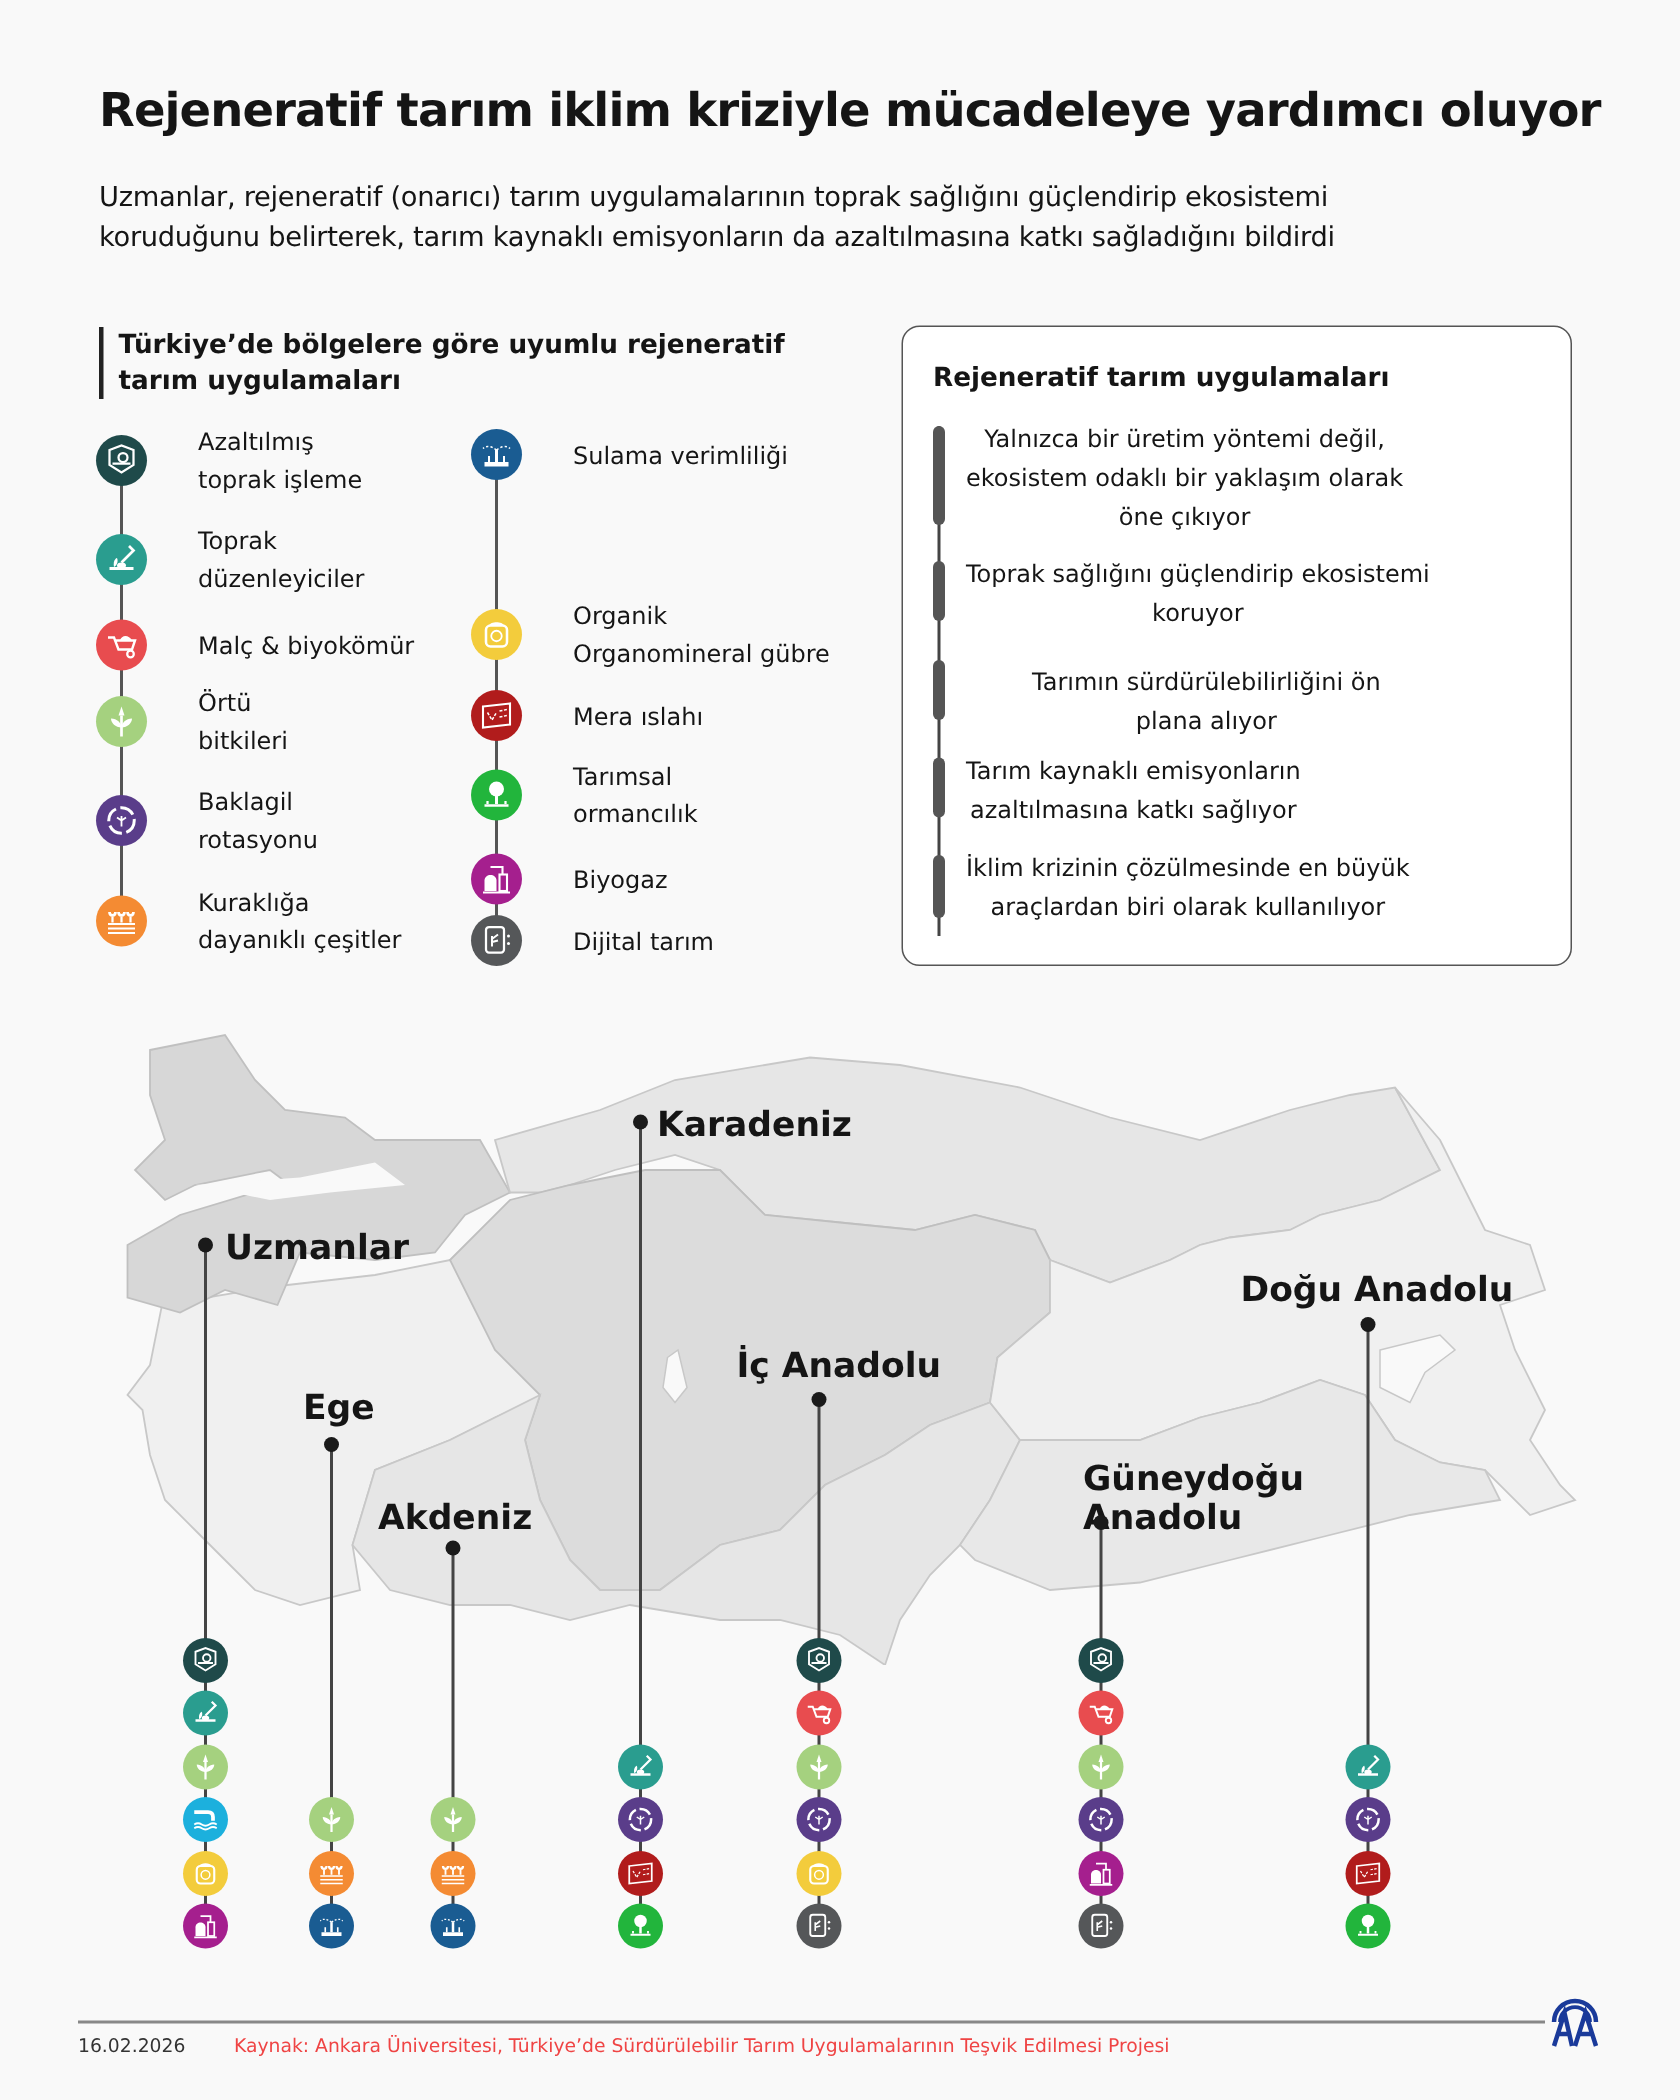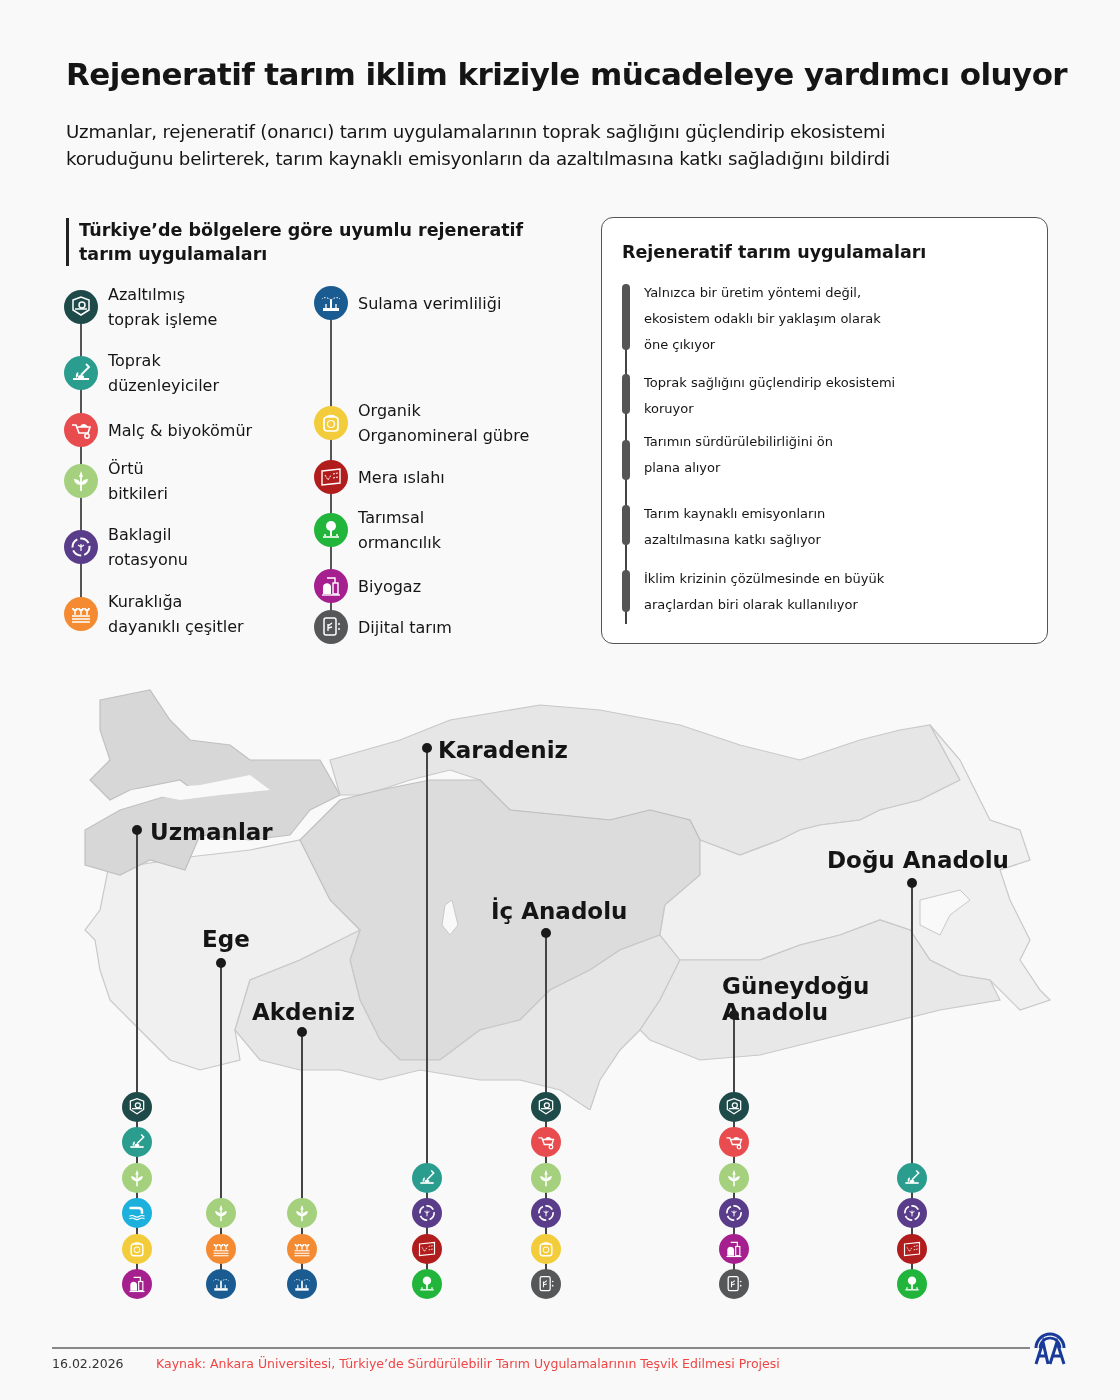--- a/index.html
+++ b/index.html
@@ -7,30 +7,30 @@
   body { position: relative; font-family: "DejaVu Sans", "Liberation Sans", sans-serif; color: #151515; }
   .title { position: absolute; left: 66px; top: 56px; width: 1000px; font-size: 31px; font-weight: bold; letter-spacing: -0.6px; white-space: nowrap; }
   .subtitle { position: absolute; left: 66px; top: 118px; width: 990px; font-size: 18.2px; line-height: 27px; letter-spacing: -0.2px; }
   .subtitle span { display: block; white-space: nowrap; }
 
   .legend-head { position: absolute; left: 66px; top: 218px; padding-left: 10px; border-left: 3px solid #222; font-size: 17.5px; font-weight: bold; line-height: 24px; }
   .legend-head span { display: block; white-space: nowrap; }
 
   .legend-col { position: absolute; }
   .legend-col .spine { position: absolute; left: 16px; top: 18px; bottom: 18px; width: 2px; background: #555; }
-  .legend-item { position: absolute; left: 0; display: flex; align-items: center; }
+  .legend-item { position: absolute; left: 0; display: flex; align-items: center; gap: 24px; }
   .legend-item .ic { width: 34px; height: 34px; border-radius: 50%; position: relative; z-index: 1; display: flex; align-items: center; justify-content: center; }
   .legend-item .txt { margin-left: 10px; font-size: 16px; line-height: 25px; white-space: pre-line; }
 
   .ic svg { width: 24px; height: 24px; }
 
   .card { position: absolute; left: 601px; top: 217px; width: 447px; height: 427px; border: 1.5px solid #555; border-radius: 12px; background: #fff; }
   .card .card-title { position: absolute; left: 20px; top: 24px; font-size: 17.5px; font-weight: bold; white-space: nowrap; }
   .card .spine { position: absolute; left: 23px; top: 66px; width: 2px; height: 340px; background: #444; }
-  .card .pt { position: absolute; left: 42px; font-size: 13px; line-height: 26px; white-space: pre-line; }
+  .card .pt { position: absolute; left: 42px; font-size: 16px; line-height: 26px; white-space: pre-line; text-align: center; }
   .card .bar { position: absolute; left: 20px; width: 8px; border-radius: 4px; background: #555; }
 
   .map { position: absolute; left: 0; top: 670px; width: 1120px; height: 440px; }
   .region-label { position: absolute; font-size: 23px; font-weight: 700; white-space: pre-line; line-height: 26px; }
   .stack { position: absolute; width: 30px; }
   .stack .line { position: absolute; left: 14px; width: 2px; background: #444; }
   .stack .dot { position: absolute; left: 10px; width: 10px; height: 10px; border-radius: 50%; background: #1a1a1a; }
   .stack .sic { position: absolute; left: 0; width: 30px; height: 30px; border-radius: 50%; display: flex; align-items: center; justify-content: center; }
   .stack .sic svg { width: 20px; height: 20px; }
 
@@ -194,21 +194,21 @@
   <div class="card-title">Rejeneratif  tarım uygulamaları</div>
   <div class="spine"></div>
   <div class="bar" style="top:66px;height:66px;"></div>
   <div class="pt" style="top:62px;">Yalnızca bir üretim yöntemi değil,
 ekosistem odaklı bir yaklaşım olarak
 öne çıkıyor</div>
   <div class="bar" style="top:156px;height:40px;"></div>
   <div class="pt" style="top:152px;">Toprak sağlığını güçlendirip ekosistemi
 koruyor</div>
   <div class="bar" style="top:222px;height:40px;"></div>
-  <div class="pt" style="top:211px;">Tarımın sürdürülebilirliğini ön
+  <div class="pt" style="top:224px;margin-left:44px;">Tarımın sürdürülebilirliğini ön
 plana alıyor</div>
   <div class="bar" style="top:287px;height:40px;"></div>
   <div class="pt" style="top:283px;">Tarım kaynaklı emisyonların
 azaltılmasına katkı sağlıyor</div>
   <div class="bar" style="top:352px;height:42px;"></div>
   <div class="pt" style="top:348px;">İklim krizinin çözülmesinde en büyük
 araçlardan biri olarak kullanılıyor</div>
 </div>
 
 <svg class="map" viewBox="0 670 1120 440" width="1120" height="440">

